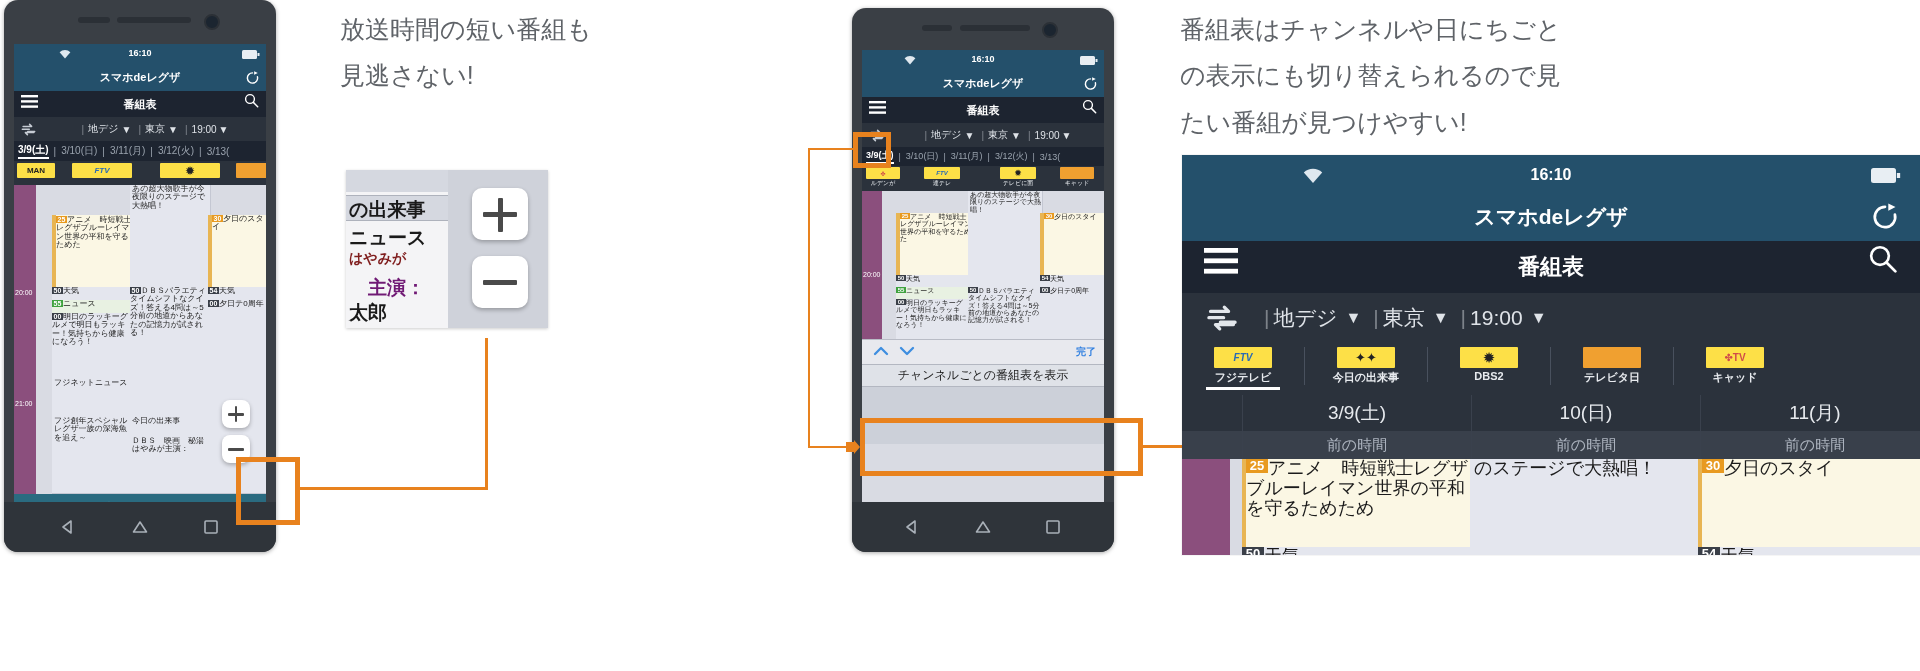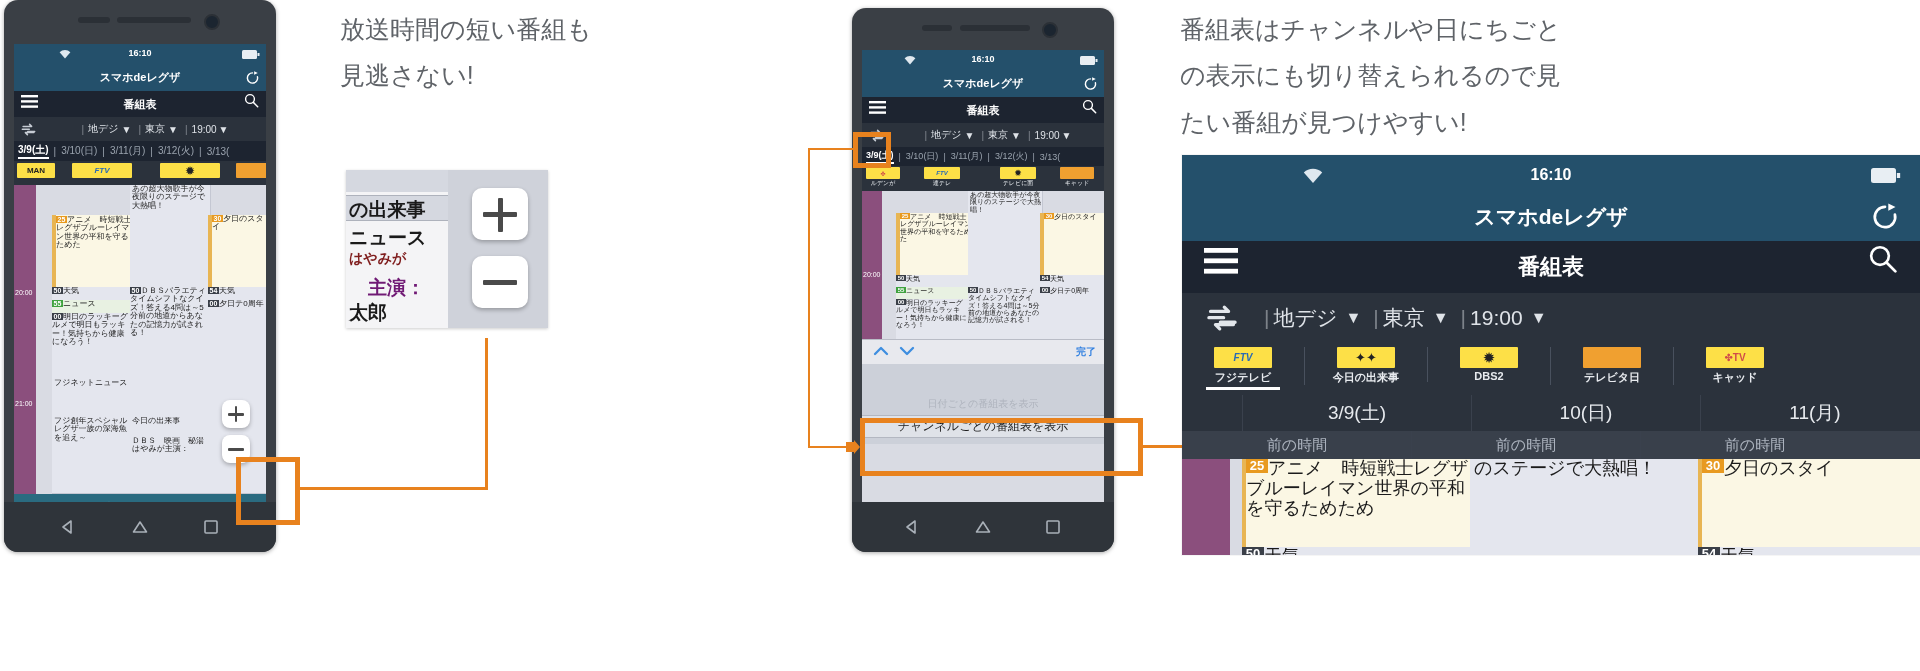--- a/index.html
+++ b/index.html
@@ -444,21 +444,20 @@
       </span>
       <span class="chev" style="left:36px;top:2px;">
         <svg width="18" height="18" viewBox="0 0 18 18">
             <path d="M3 6 9 12l6-6" stroke="#3e8ee0" stroke-width="2.3" fill="none" stroke-linecap="round" stroke-linejoin="round"></path>
           </svg>
       </span>
       <span class="done" style="right:8px;top:5px;font-size:10px;">完了</span>
     </div>
 
     <div class="sheet" style="height:80px;">
-      <div class="opt" style="font-size:10px;padding-top:33px;height:18px;">日付ごとの番組表を表示</div>
       <div class="opt sel" style="font-size:12px;height:21px;line-height:21px;">チャンネルごとの番組表を表示</div>
     </div>
   </div>
 
   <div class="navbar" style="height:50px;">
     <svg style="left:52px;" width="16" height="16" viewBox="0 0 16 16">
         <path d="M11 2 3 8l8 6z" fill="none" stroke="#a9b0b8" stroke-width="1.6" stroke-linejoin="round"></path>
       </svg>
     <svg style="left:123px;" width="16" height="16" viewBox="0 0 16 16">
         <path d="M8 3 1.5 13h13z" fill="none" stroke="#a9b0b8" stroke-width="1.6" stroke-linejoin="round"></path>
@@ -570,21 +569,21 @@
       <div class="chname" style="font-size:11px;font-weight:bold;margin-top:2px;">キャッド</div>
     </div>
   </div>
 
   <div class="dcolhead" style="height:36px;line-height:36px;font-size:19px;padding-left:60px;">
     <div class="dcol" style="width:228px;">3/9(土)</div>
     <div class="dcol" style="width:228px;">10(日)</div>
     <div class="dcol" style="width:228px;">11(月)</div>
   </div>
 
-  <div class="prevhead" style="height:28px;line-height:28px;font-size:15px;">
+  <div class="prevhead" style="height:28px;line-height:28px;font-size:15px;padding-left:60px;">
     <div class="dcol" style="width:228px;">前の時間</div>
     <div class="dcol" style="width:228px;">前の時間</div>
     <div class="dcol" style="width:228px;">前の時間</div>
   </div>
 
   <div class="grid" style="height:138px;">
     <div class="timecol" style="width:48px;">
       
     </div>
 

